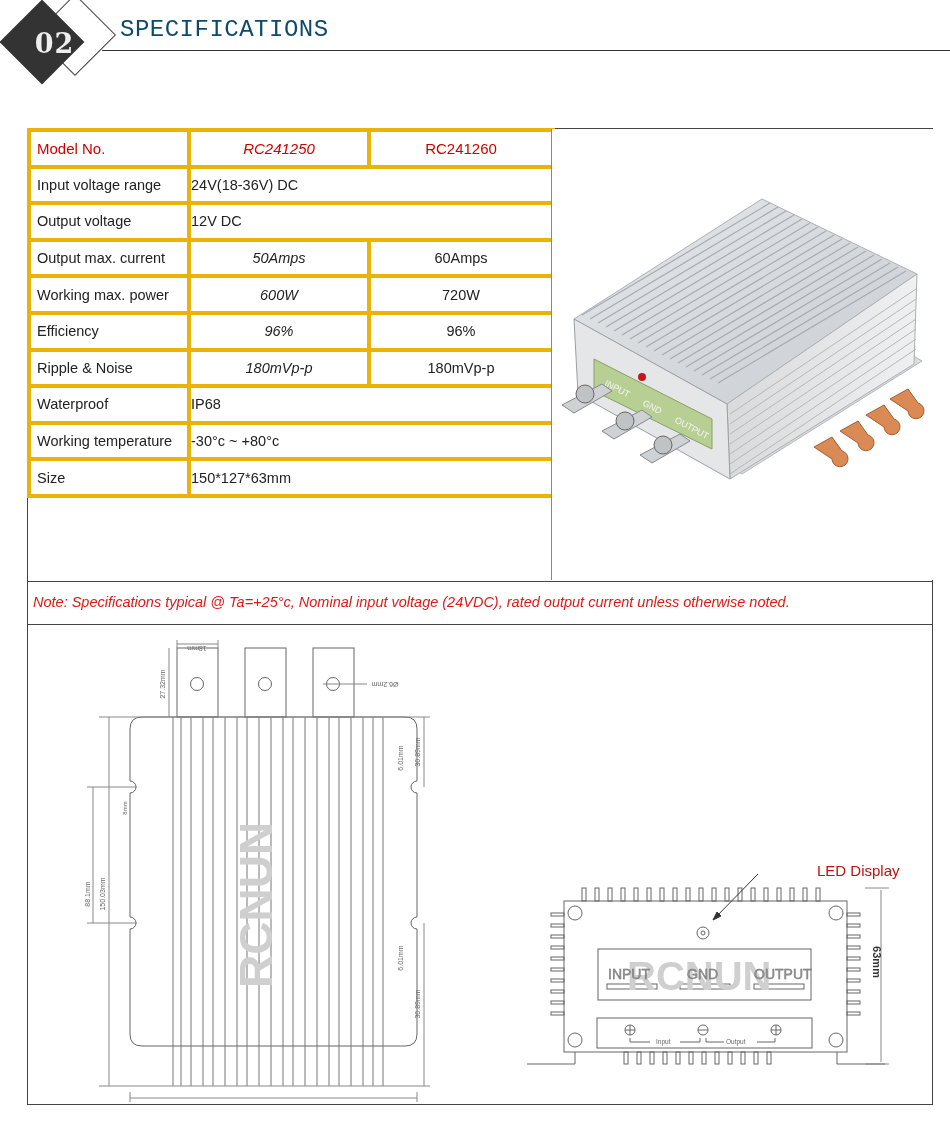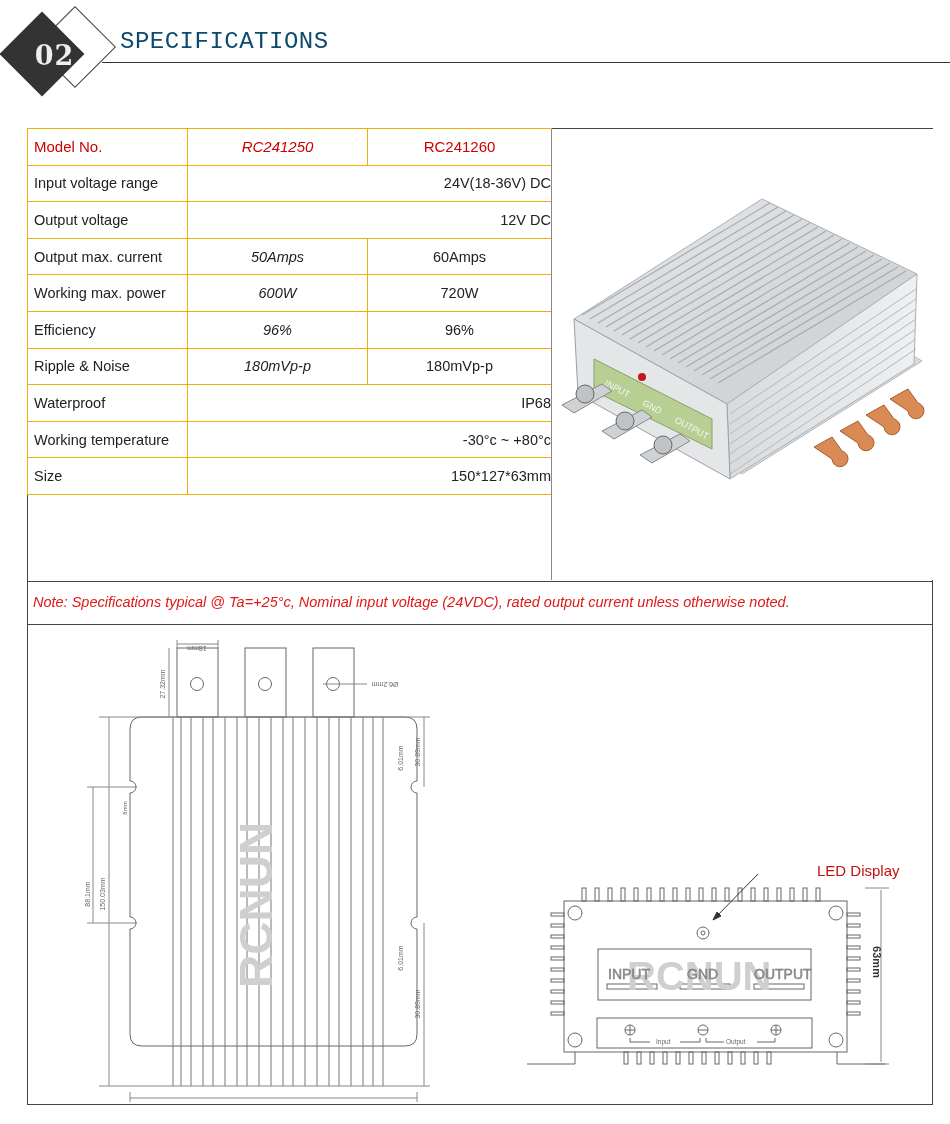--- a/index.html
+++ b/index.html
@@ -1,29 +1,29 @@
 <!DOCTYPE html>
 <html><head>
 <meta charset="utf-8">
 <style>
   html,body{margin:0;padding:0;background:#fff;}
   body{width:950px;height:1124px;position:relative;overflow:hidden;font-family:"Liberation Sans",sans-serif;color:#222;}
-  .hdr{position:absolute;left:0;top:12px;width:950px;height:100px;}
+  .hdr{position:absolute;left:0;top:0;width:950px;height:100px;}
   .badge-outline{position:absolute;left:46px;top:6px;width:56px;height:56px;border:1.5px solid #444;transform:rotate(45deg);transform-origin:center;background:#fff;}
   .badge{position:absolute;left:12px;top:12px;width:60px;height:60px;background:#333;transform:rotate(45deg);}
   .badge-num{position:absolute;left:12px;top:28px;width:85px;text-align:center;font-family:"DejaVu Serif",serif;font-weight:bold;font-size:27px;color:#eee;letter-spacing:1px;}
   .hdr-title{position:absolute;left:120px;top:16px;font-family:Liberation Mono, monospace;font-size:24px;color:#0c4a6e;letter-spacing:0.5px;}
   .hdr-line{position:absolute;left:102px;top:50px;width:848px;height:1px;background:#333;}
   .box{position:absolute;left:27px;top:128px;width:906px;height:977px;border:1.5px solid #444;box-sizing:border-box;}
   table.spec{position:absolute;left:27px;top:128px;border-collapse:collapse;font-size:14.5px;}
-  table.spec td{border:1px solid #eab308;height:36.6px;padding:0;box-sizing:border-box;}
+  table.spec td{border:4px solid #eab308;height:36.6px;padding:0;box-sizing:border-box;}
   table.spec td.lbl{width:160px;padding-left:6px;text-align:left;}
   table.spec td.c1{width:180px;text-align:center;font-style:italic;}
   table.spec td.c2{width:184px;text-align:center;}
-  table.spec td.span{text-align:right;}
+  table.spec td.span{text-align:left;}
   table.spec tr.head td{color:#c00;font-size:15px;}
   table.spec tr.head td.c1,table.spec tr.head td.c2{font-weight:normal;}
   .two{line-height:15px;}
   .photo{position:absolute;left:551px;top:129px;width:381px;height:451px;border-left:1px solid #888;background:#fff;}
   .note-row{position:absolute;left:27px;top:581px;width:906px;height:44px;border-top:1.5px solid #444;border-bottom:1.5px solid #444;box-sizing:border-box;font-style:italic;}
   .note{position:absolute;left:6px;top:12px;color:#e01818;font-size:14.5px;}
   .drawing{position:absolute;left:27px;top:622px;width:906px;height:483px;}
   .led-label{position:absolute;left:773px;top:862px;color:#c01010;font-size:15px;margin-left:44px;}
 </style>
 </head>

